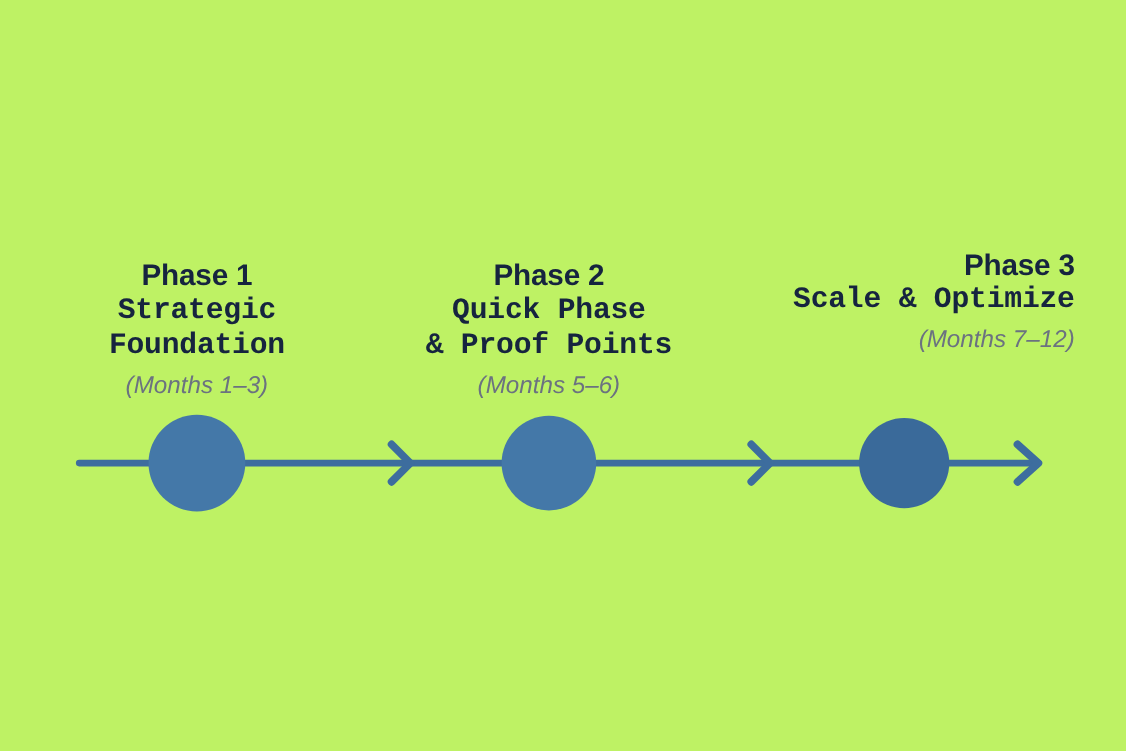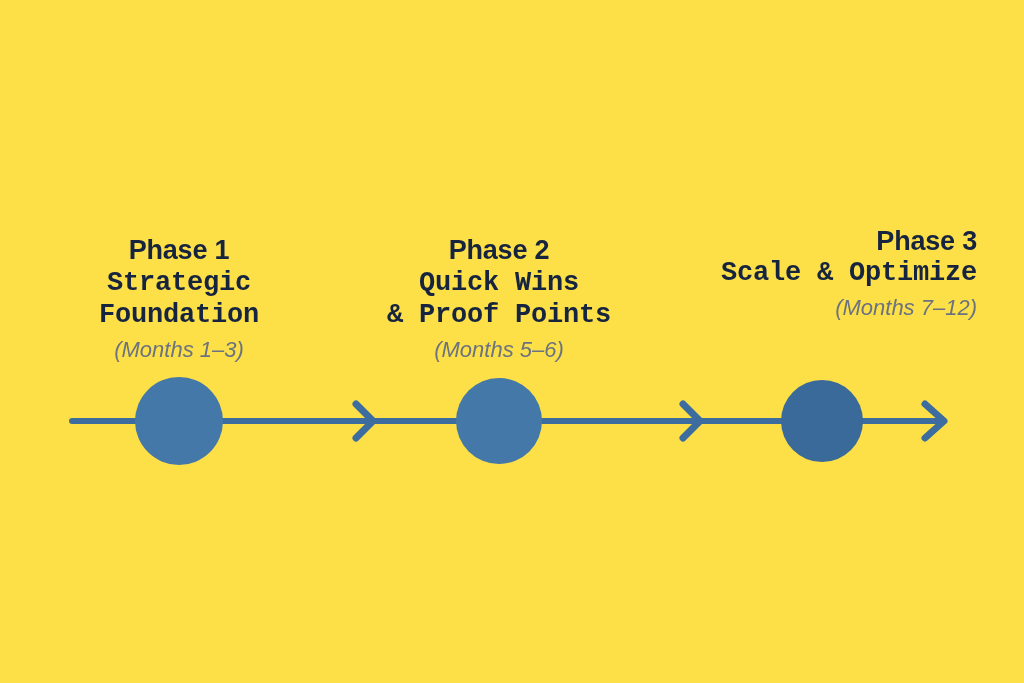--- a/index.html
+++ b/index.html
@@ -11,21 +11,21 @@
     width: 1024px;
     height: 683px;
     background: #fdfdfd;
     font-family: "Liberation Sans", sans-serif;
     overflow: hidden;
   }
   #canvas {
     position: relative;
     width: 1024px;
     height: 683px;
-    background: #fde047;
+    background: #bef264;
   }
   .timeline-svg {
     position: absolute;
     left: 0;
     top: 0;
     width: 1024px;
     height: 683px;
   }
   .phase-label {
     position: absolute;
@@ -107,21 +107,21 @@
 
   <div class="phase-label" id="phase-label-0">
     <div class="phase-title">Phase 1</div>
     <div class="phase-subtitle-line">Strategic</div>
     <div class="phase-subtitle-line">Foundation</div>
     <div class="phase-months">(Months 1–3)</div>
   </div>
 
   <div class="phase-label" id="phase-label-1">
     <div class="phase-title">Phase 2</div>
-    <div class="phase-subtitle-line">Quick Wins</div>
+    <div class="phase-subtitle-line">Quick Phase</div>
     <div class="phase-subtitle-line">&amp; Proof Points</div>
     <div class="phase-months">(Months 5–6)</div>
   </div>
 
   <div class="phase-label" id="phase-label-2">
     <div class="phase-title">Phase 3</div>
     <div class="phase-subtitle-line">Scale &amp; Optimize</div>
     <div class="phase-months">(Months 7–12)</div>
   </div>
 

